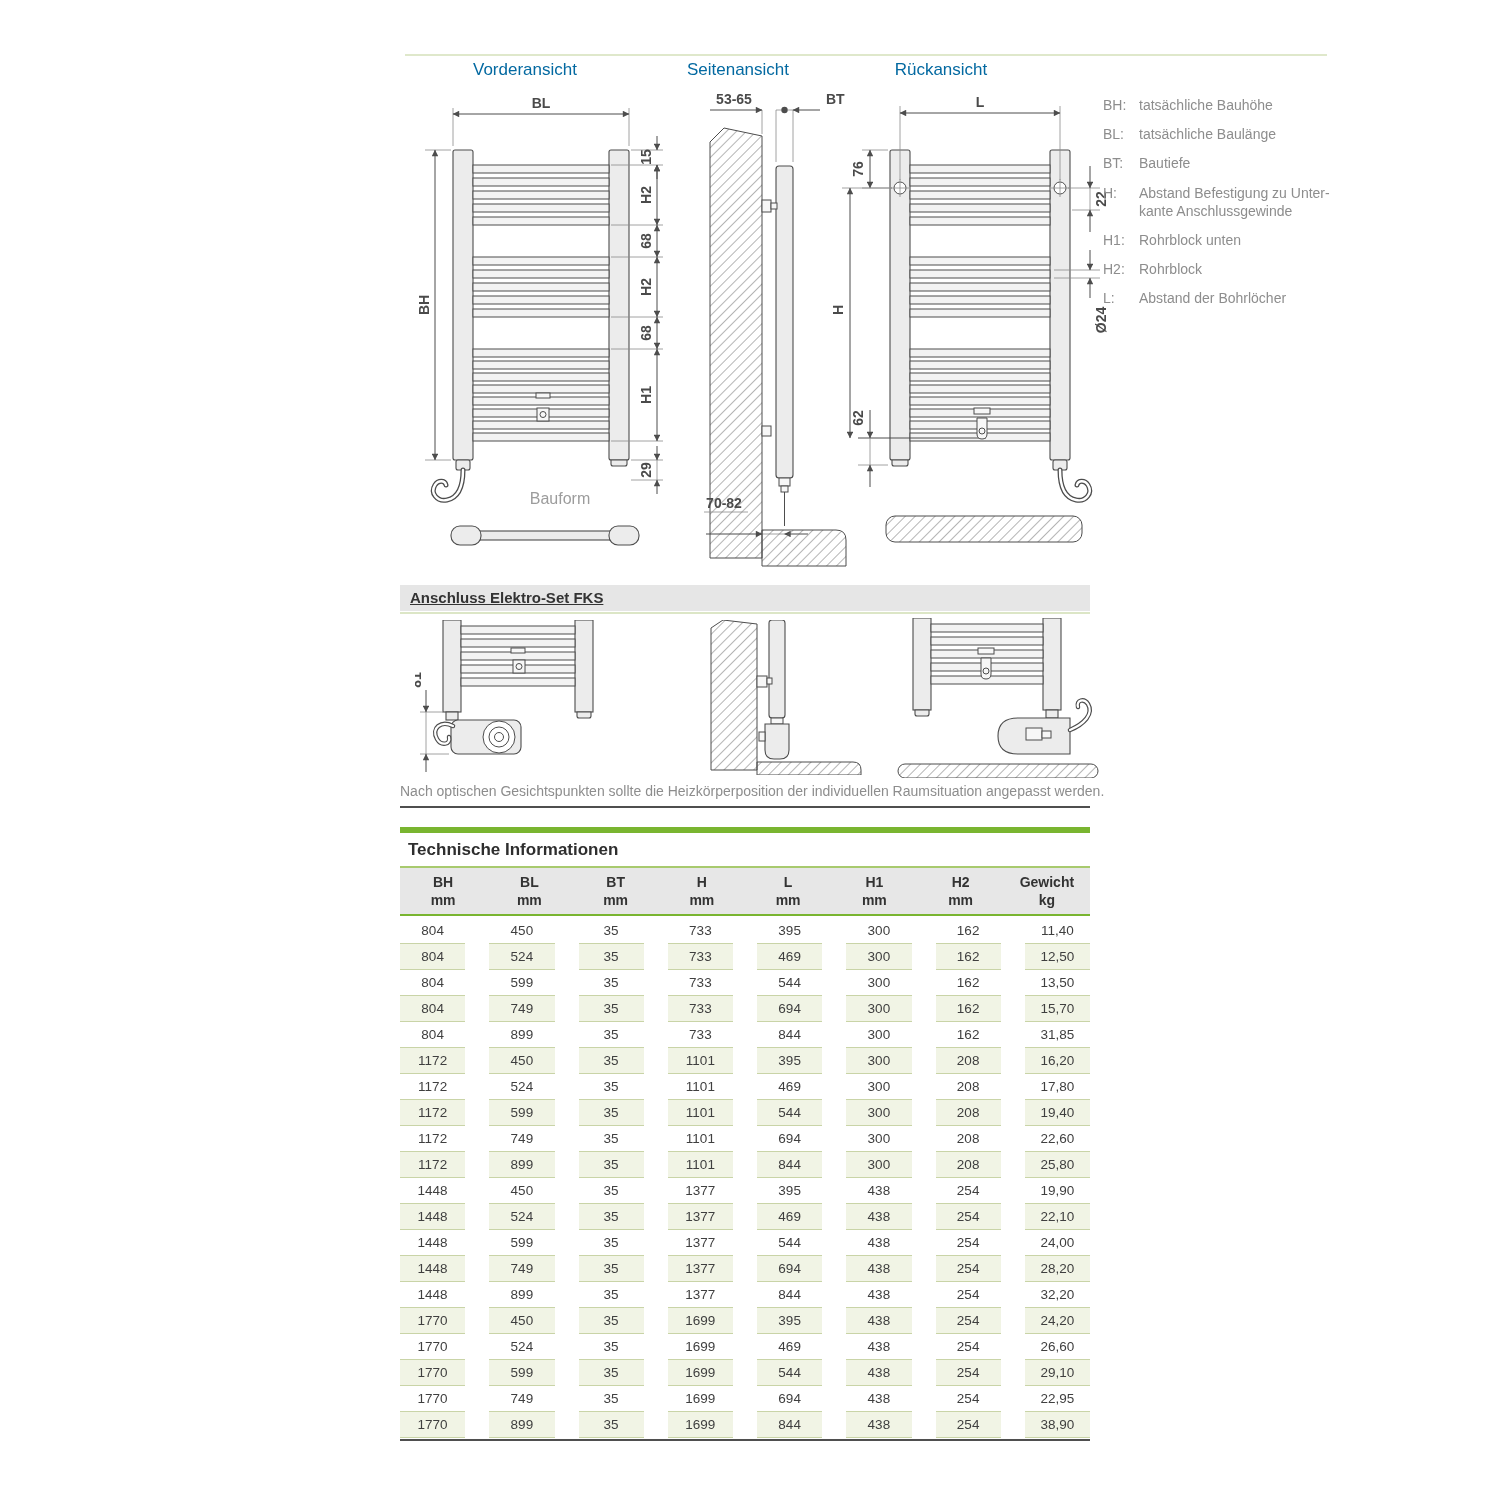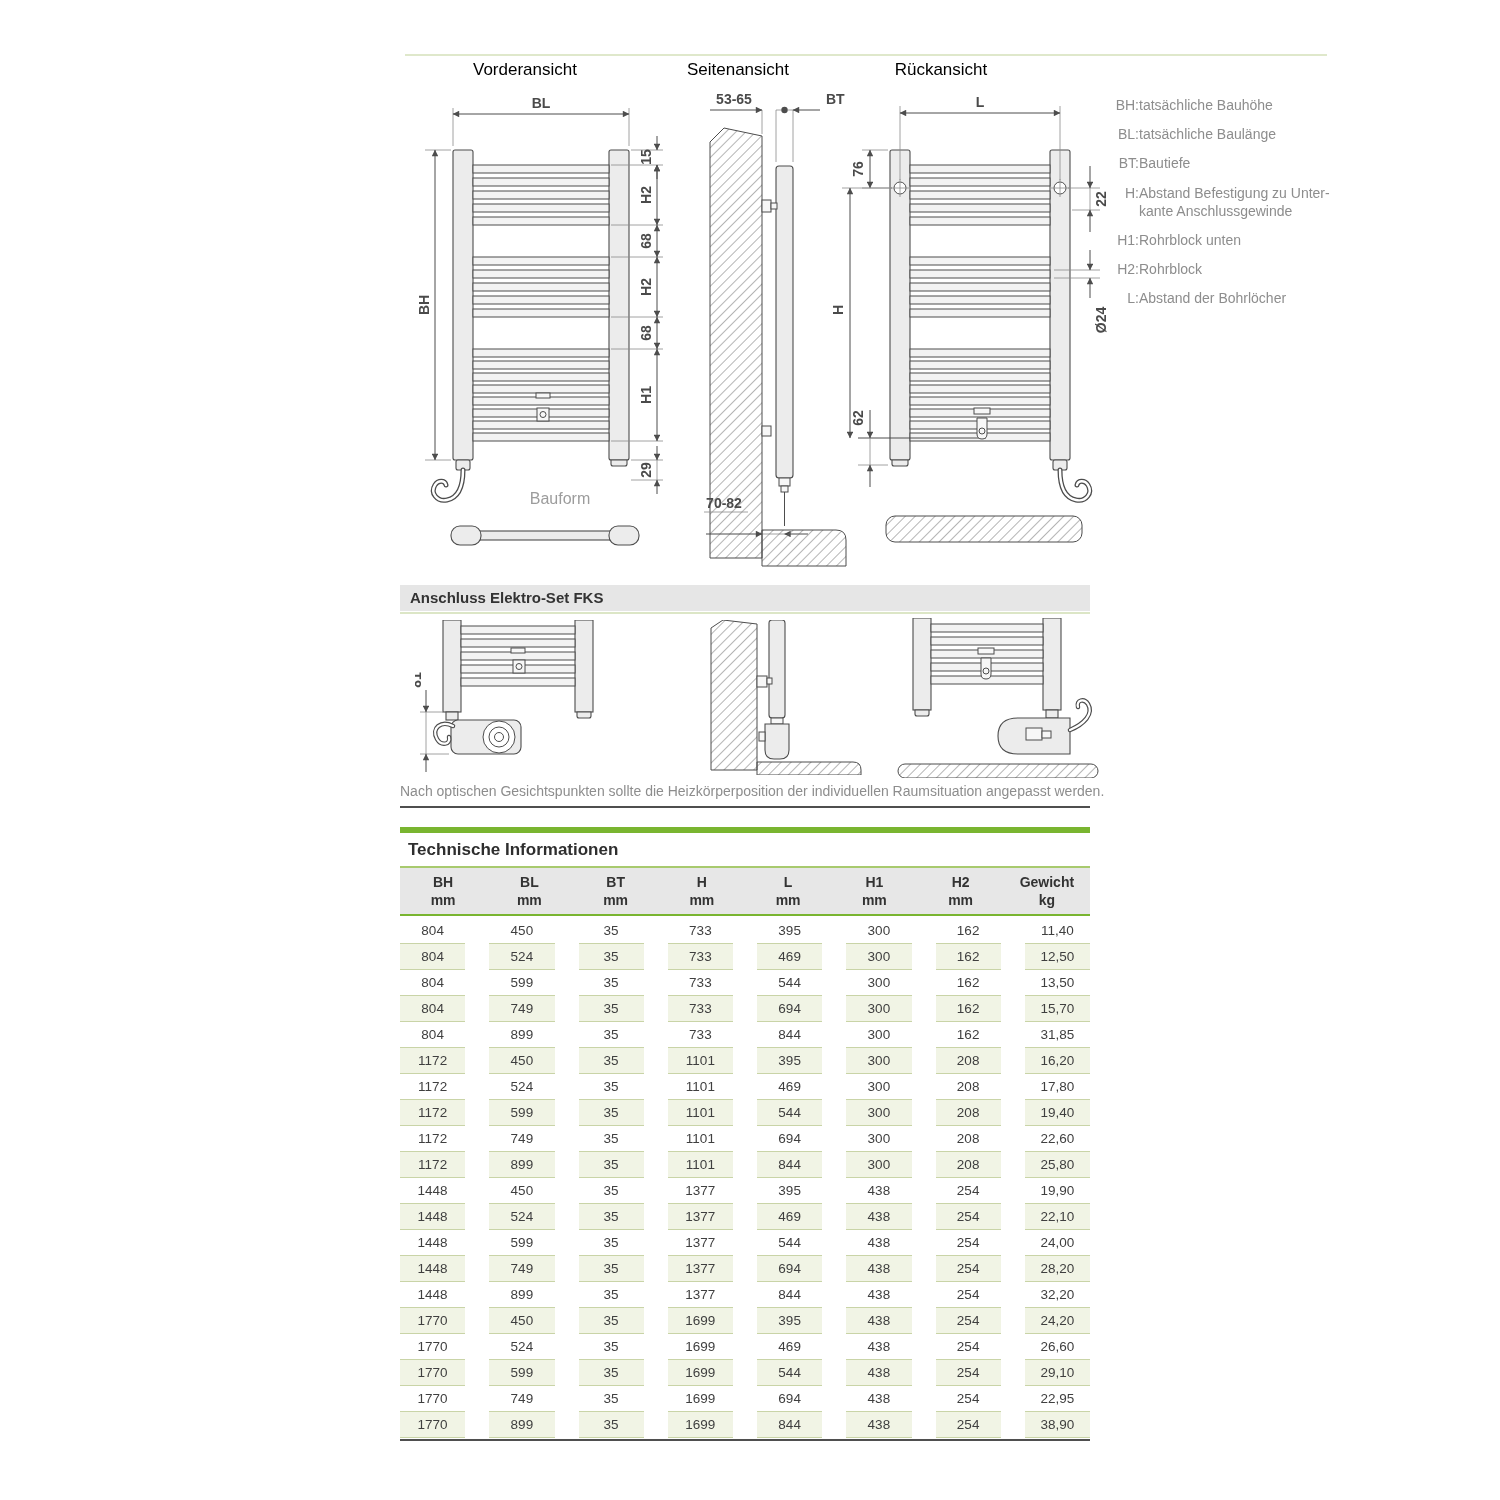--- a/index.html
+++ b/index.html
@@ -3,40 +3,40 @@
 <meta charset="utf-8">
 <style>
   html,body{margin:0;padding:0;}
   body{
     width:1500px;height:1500px;background:#ffffff;position:relative;
     font-family:"Liberation Sans", sans-serif;overflow:hidden;color:#3f3f3f;
   }
   .abs{position:absolute;}
   
   .top-rule{left:405px;top:54px;width:922px;height:2px;background:#dfe8cb;}
-  .view-label{top:60px;width:140px;text-align:center;font-size:17px;color:#000000;}
+  .view-label{top:60px;width:140px;text-align:center;font-size:17px;color:#0369a1;}
   
   .legend{left:1103px;top:96px;width:250px;}
   .legend-item{display:flex;margin-bottom:11px;font-size:14px;color:#8d8d8d;line-height:1.3;}
-  .legend-key{width:36px;flex:none;text-align:right;}
+  .legend-key{width:36px;flex:none;}
   
   svg text{font-family:"Liberation Sans", sans-serif;}
   .dimtext{font-size:14px;font-weight:bold;fill:#4a4a4a;}
   .graytext{font-size:16px;fill:#9c9c9c;}
   .dl{stroke:#4d4d4d;stroke-width:1;fill:none;}
   .xl{stroke:#8a8a8a;stroke-width:0.8;fill:none;}
   .oline{stroke:#4d4d4d;stroke-width:1.1;fill:#ececec;}
   .tube{stroke:#4d4d4d;stroke-width:1;fill:#f3f3f3;}
   .glyph{stroke:#4d4d4d;stroke-width:1;fill:#f7f7f7;}
   .cable-outer{stroke:#4d4d4d;stroke-width:5;fill:none;stroke-linecap:round;}
   .cable-inner{stroke:#ffffff;stroke-width:2.4;fill:none;stroke-linecap:round;}
   .hatchfill{fill:url(#hatch);stroke:#4d4d4d;stroke-width:1;}
   
   .elektro-bar{left:400px;top:585px;width:690px;height:26px;background:#e6e6e6;
-    font-size:15px;font-weight:bold;color:#333;line-height:26px;padding-left:10px;box-sizing:border-box;}
+    font-size:15px;font-weight:bold;color:#333;line-height:26px;padding-left:10px;box-sizing:border-box;text-decoration:underline;}
   .elektro-hairline{left:400px;top:612px;width:690px;height:2px;background:#dce6c6;}
   .note{left:400px;top:783px;width:760px;font-size:14px;color:#8d8d8d;}
   .dark-rule{left:400px;top:806px;width:690px;height:2px;background:#4f4f4f;}
   
   .green-bar{left:400px;top:827px;width:690px;height:6px;background:#79b530;}
   .table-title{left:408px;top:840px;font-size:17px;font-weight:bold;color:#2e2e2e;text-align:right;}
   .thead{left:400px;top:866px;width:690px;height:46px;background:#e7e7e7;
     border-top:2px solid #a8ca6e;border-bottom:2px solid #79b530;display:flex;}
   .th{flex:1;text-align:center;font-weight:bold;font-size:14px;color:#333;padding-top:5px;line-height:18px;}
   .tbody{left:400px;top:918px;width:690px;}

